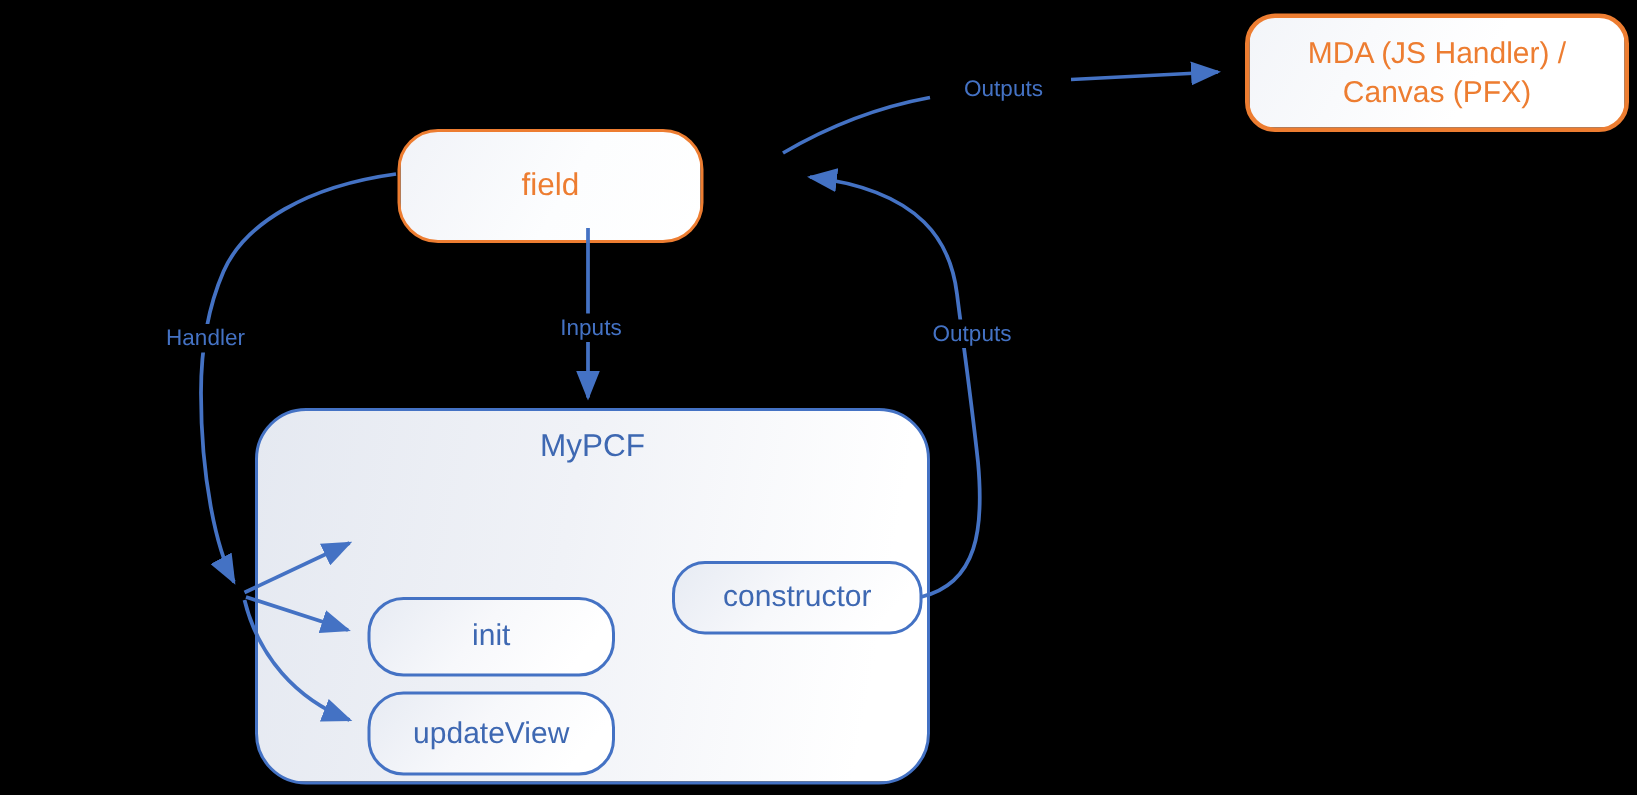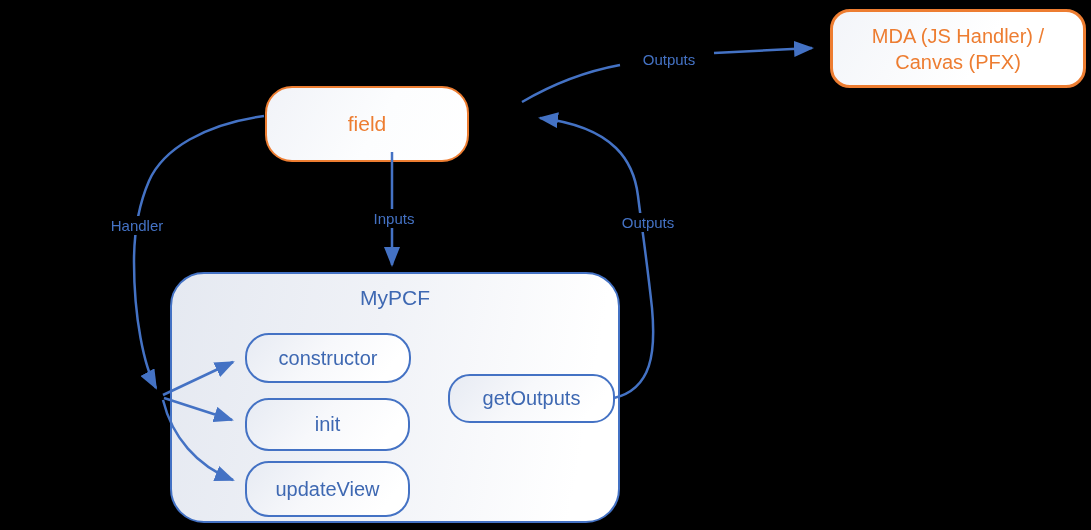--- a/index.html
+++ b/index.html
@@ -125,24 +125,23 @@
 
   <div class="box handler-box">
     <div>MDA (JS Handler) /</div>
     <div>Canvas (PFX)</div>
   </div>
 
   <div class="box mypcf-box">
     <div class="mypcf-title">MyPCF</div>
   </div>
 
-  <div class="box method m-constructor">constructor</div>
   <div class="box method m-init">init</div>
   <div class="box method m-updateview">updateView</div>
-  <div class="box method m-getoutputs">getOutputs</div>
+  <div class="box method m-getoutputs">constructor</div>
 
   <svg class="wires" viewBox="0 0 1091 530" xmlns="http://www.w3.org/2000/svg">
     <defs>
       <marker id="arrow" viewBox="0 0 10 8" refX="9" refY="4" markerWidth="8" markerHeight="6.4" orient="auto-start-reverse">
         <path d="M0,0 L10,4 L0,8 Z" fill="#4472C4"></path>
       </marker>
     </defs>
 
     <path d="M 264 116 C 205 124, 163 149, 149 181 C 139 204, 134 233, 134 262 C 134 318, 144 366, 156 388" fill="none" stroke="#4472C4" stroke-width="2.5" marker-end="url(#arrow)"></path>
 

